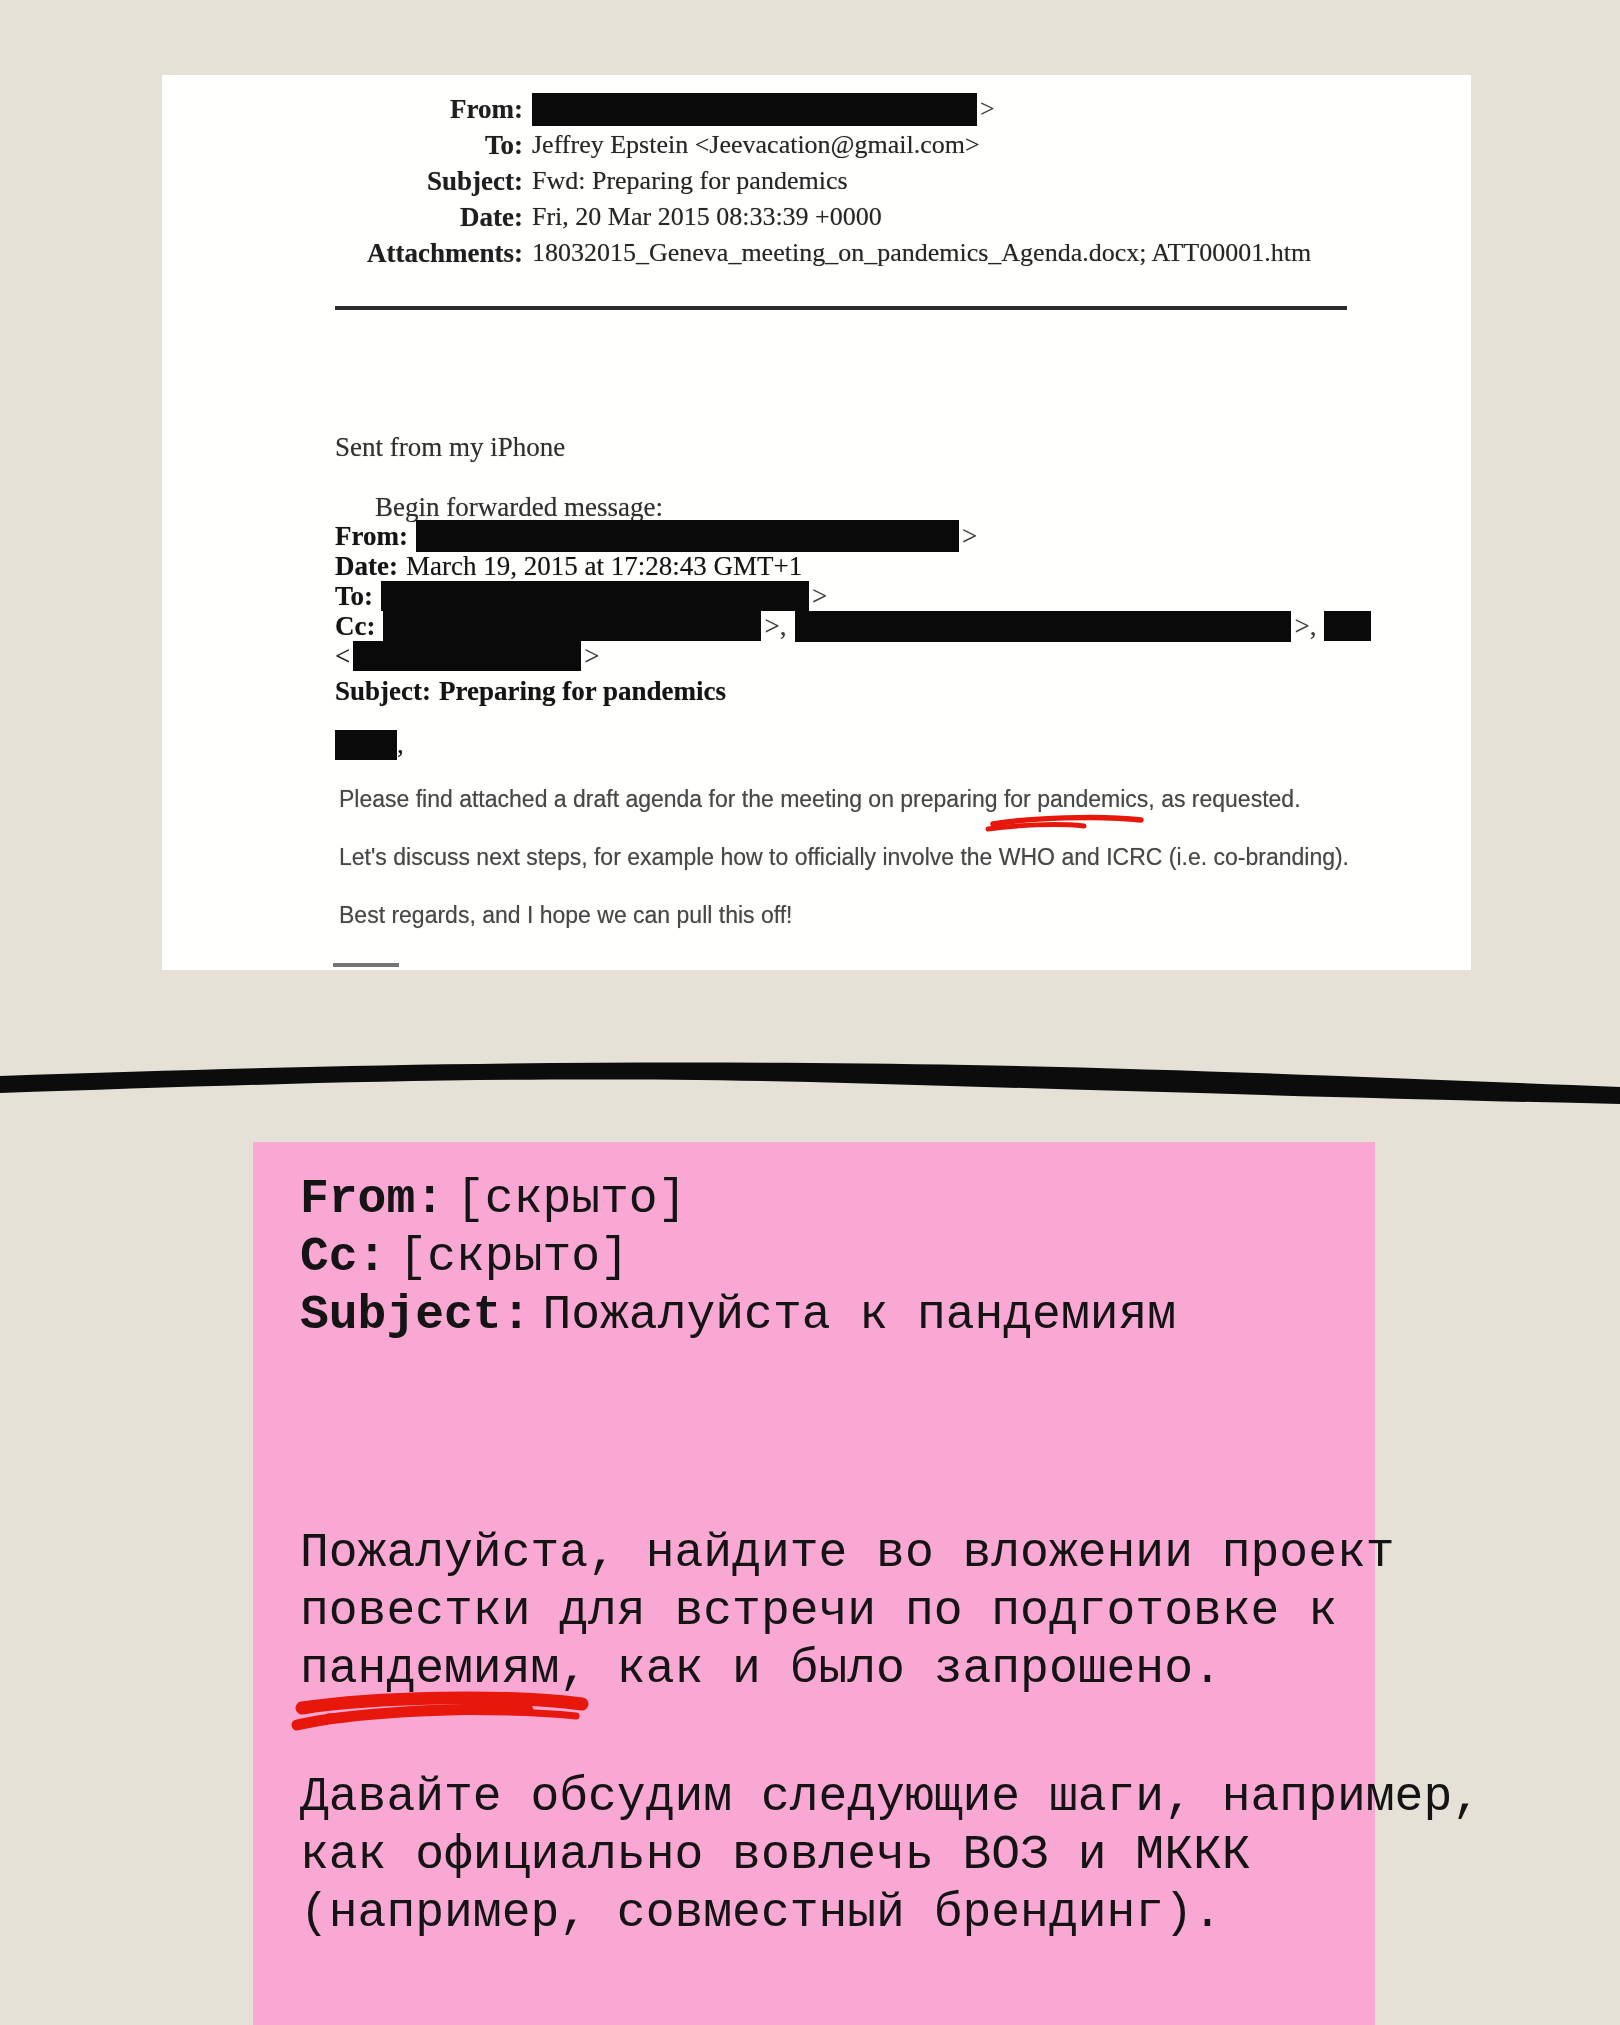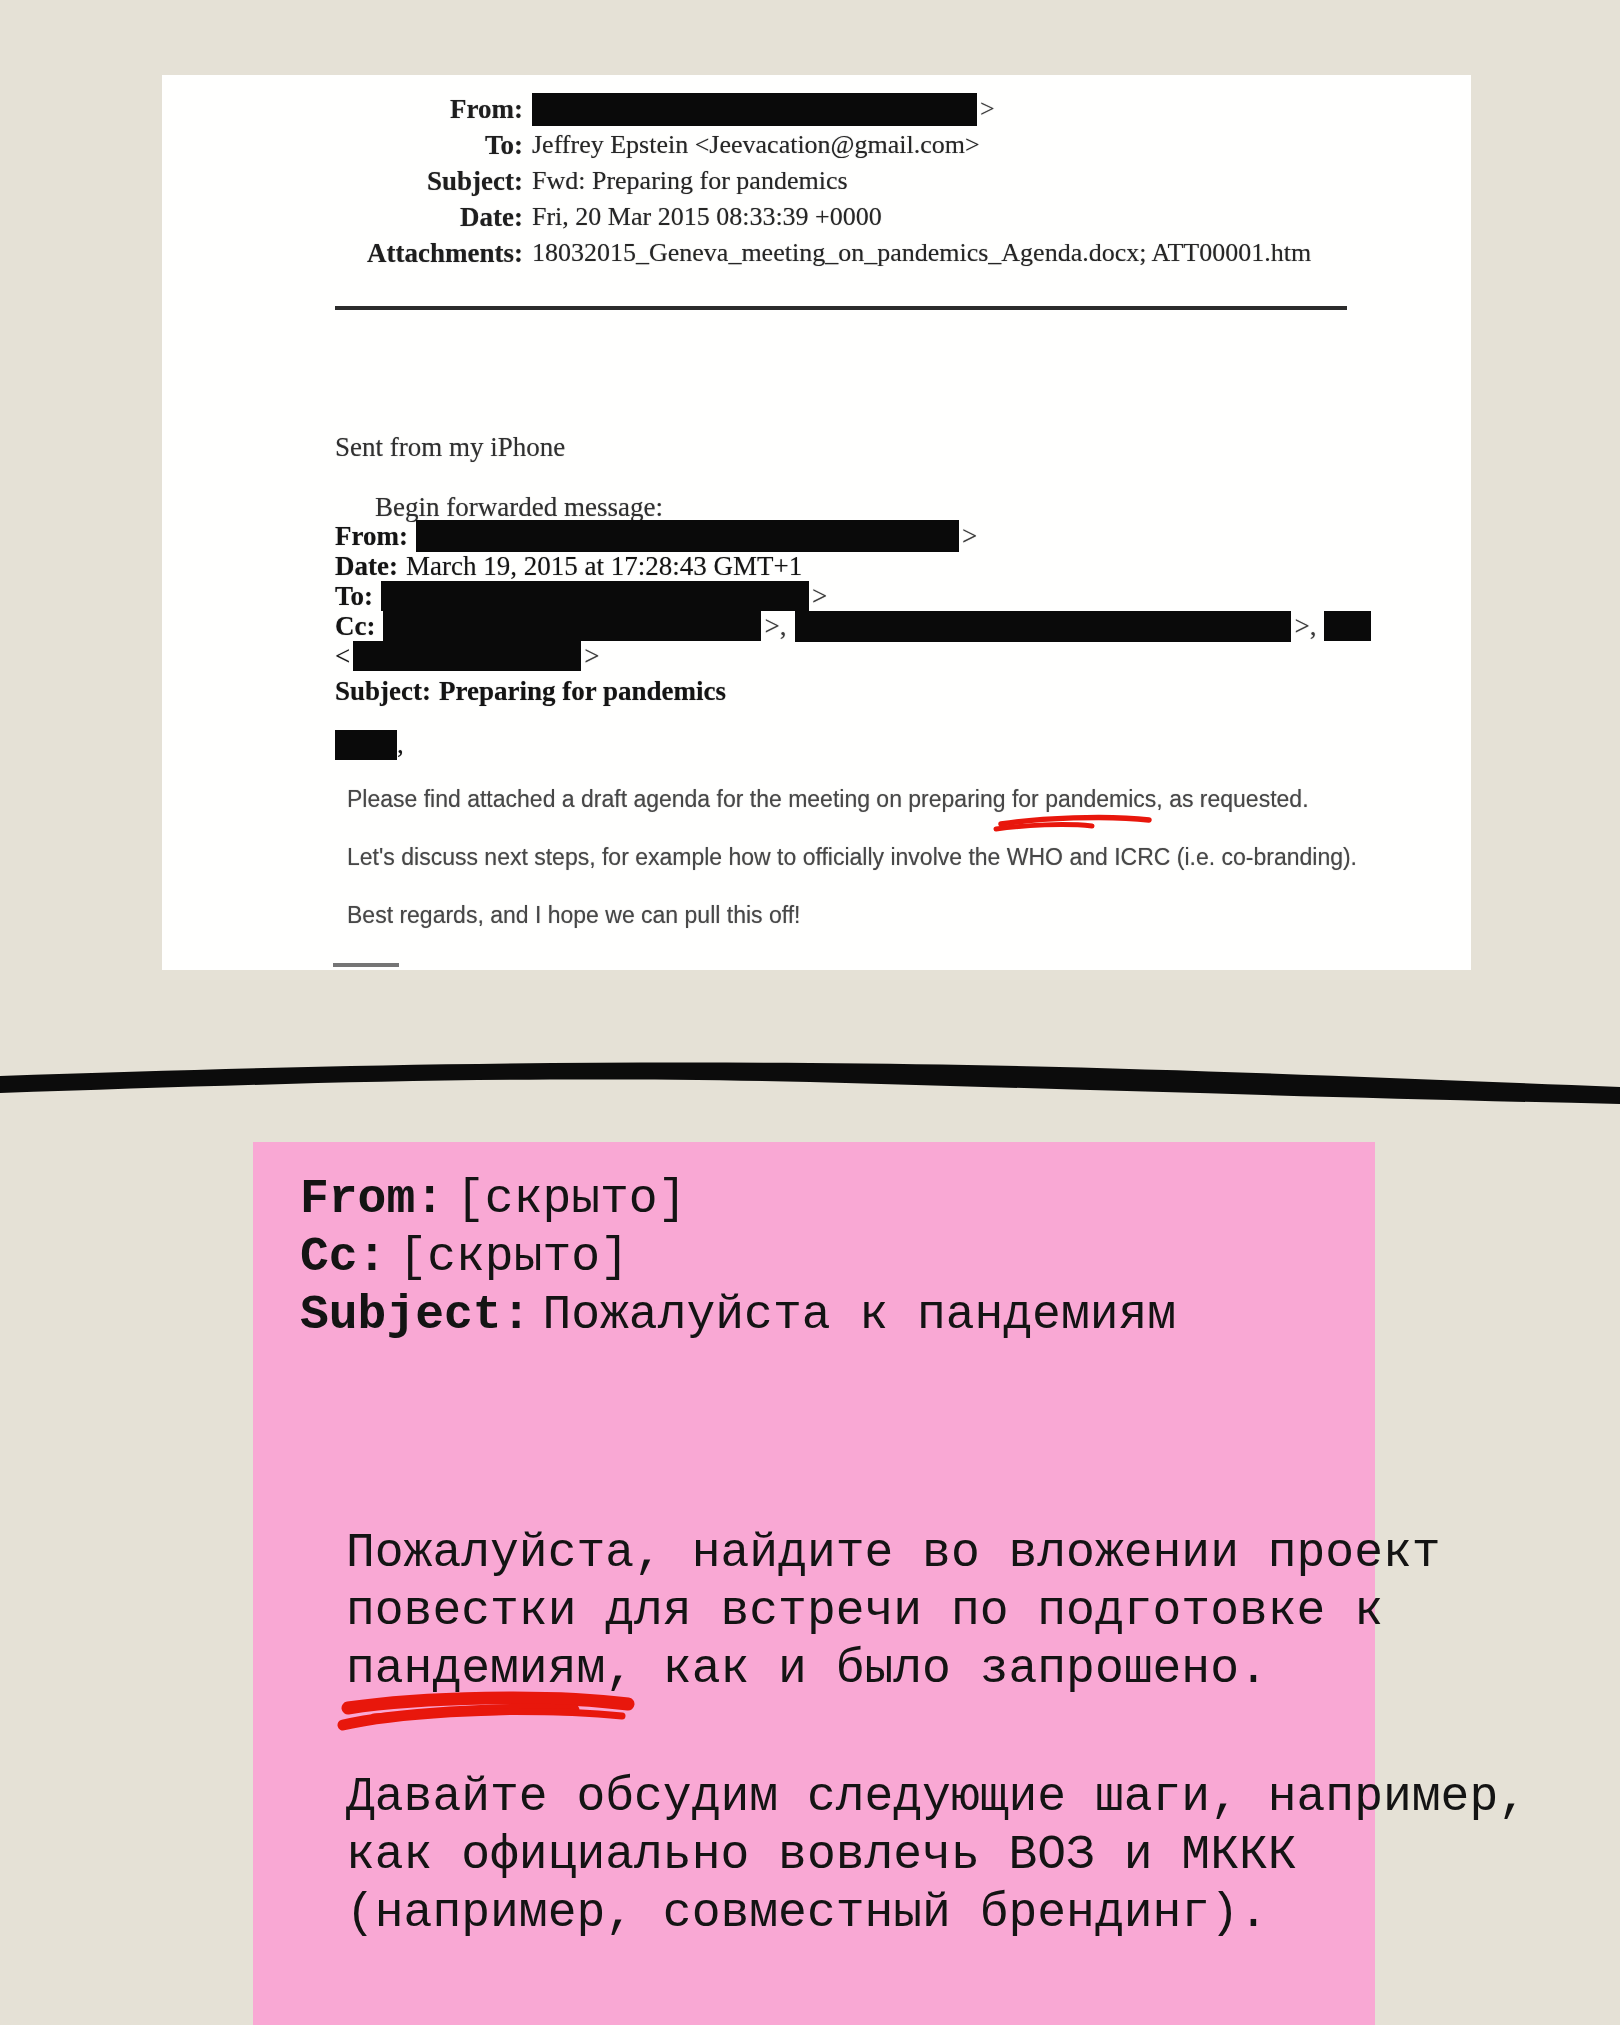--- a/index.html
+++ b/index.html
@@ -30,40 +30,40 @@
   .fwd-row{display:flex;align-items:center;height:30px;line-height:30px;white-space:nowrap;}
   .fwd-row b{margin-right:8px;}
   .fwd-row .redact{height:28px;}
   .subject-row{margin-top:5px;font-weight:bold;}
 
   .salutation{position:absolute;top:653px;left:173px;display:flex;align-items:flex-end;height:32px;
               font-size:27px;color:#141414;}
 
   .body-block{position:absolute;top:712px;left:173px;
               font-family:"Liberation Sans", sans-serif;font-size:23px;line-height:24px;color:#474747;}
-  .body-block p{margin:0 12px 34px;white-space:nowrap;}
+  .body-block p{margin:0 4px 34px;white-space:nowrap;}
 
   .marked-en{position:relative;display:inline-block;}
   .marked-en svg{position:absolute;left:-52px;top:26px;width:162px;height:20px;overflow:visible;}
 
   .sig-stub{position:absolute;top:888px;left:171px;width:66px;height:4px;background:#757575;}
 
   
   .divider{position:absolute;left:0;top:1040px;width:1620px;height:80px;display:block;}
 
   
   .ru-card{position:absolute;left:253px;top:1142px;width:1122px;height:1014px;background:#f9a8d4;
            font-family:Liberation Mono, monospace;color:#141414;}
   .ru-hdr{position:absolute;top:28px;left:47px;font-size:48px;line-height:58px;}
   .ru-row{white-space:nowrap;}
   .ru-label{font-weight:bold;margin-right:12px;}
   .ru-p{position:absolute;left:47px;font-size:48px;line-height:58px;}
   .ru-p1{top:382px;}
   .ru-p2{top:626px;}
-  .ru-line{white-space:nowrap;margin-left:46px;}
+  .ru-line{white-space:nowrap;}
 
   .marked-ru{position:relative;display:inline-block;}
   .marked-ru svg{position:absolute;left:-6px;top:52px;width:296px;height:50px;overflow:visible;}
 </style>
 </head>
 <body>
 
 <div class="canvas">
 
   <section class="email-card scan">

